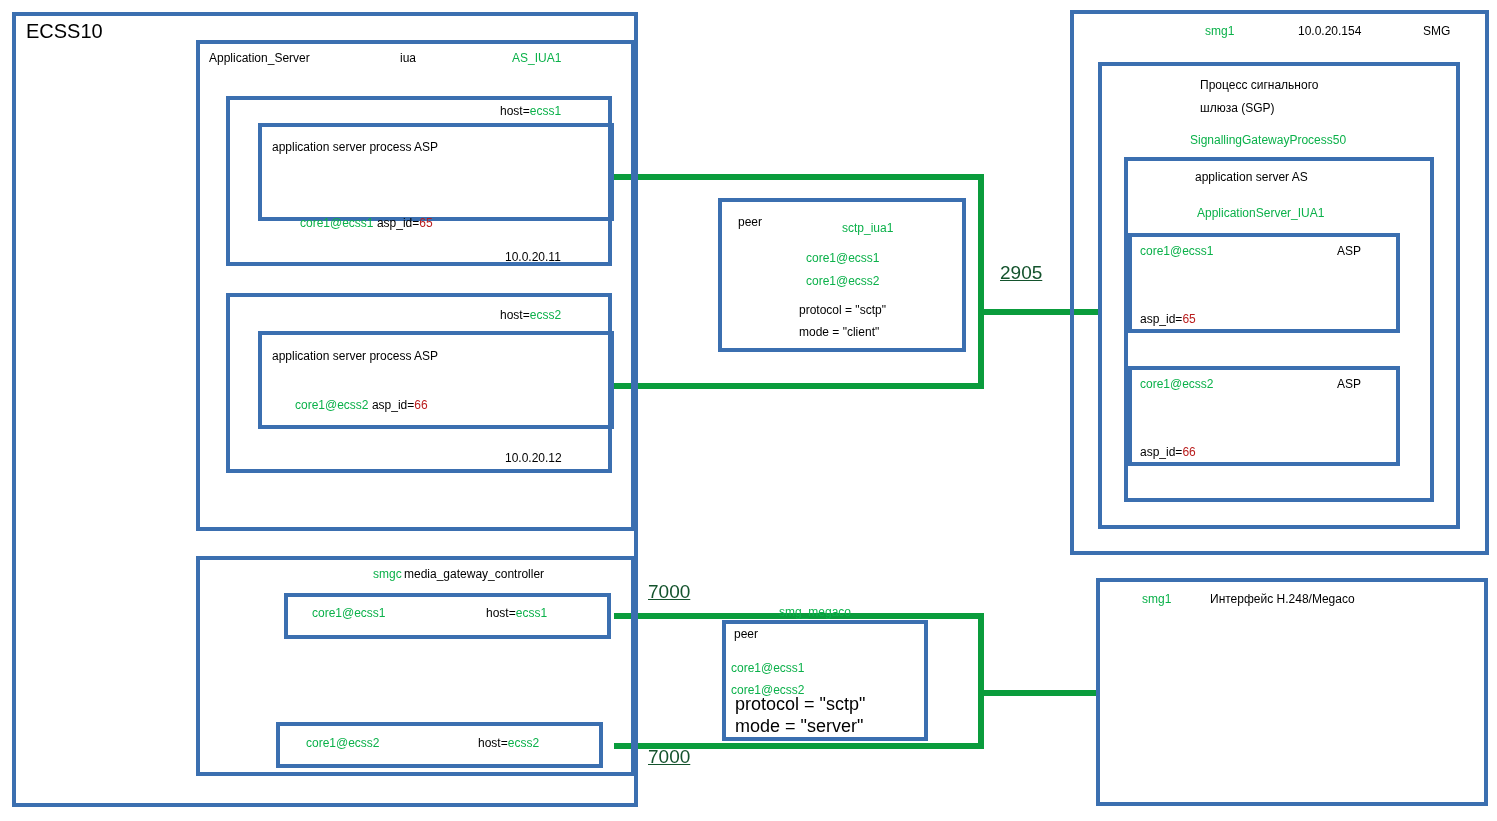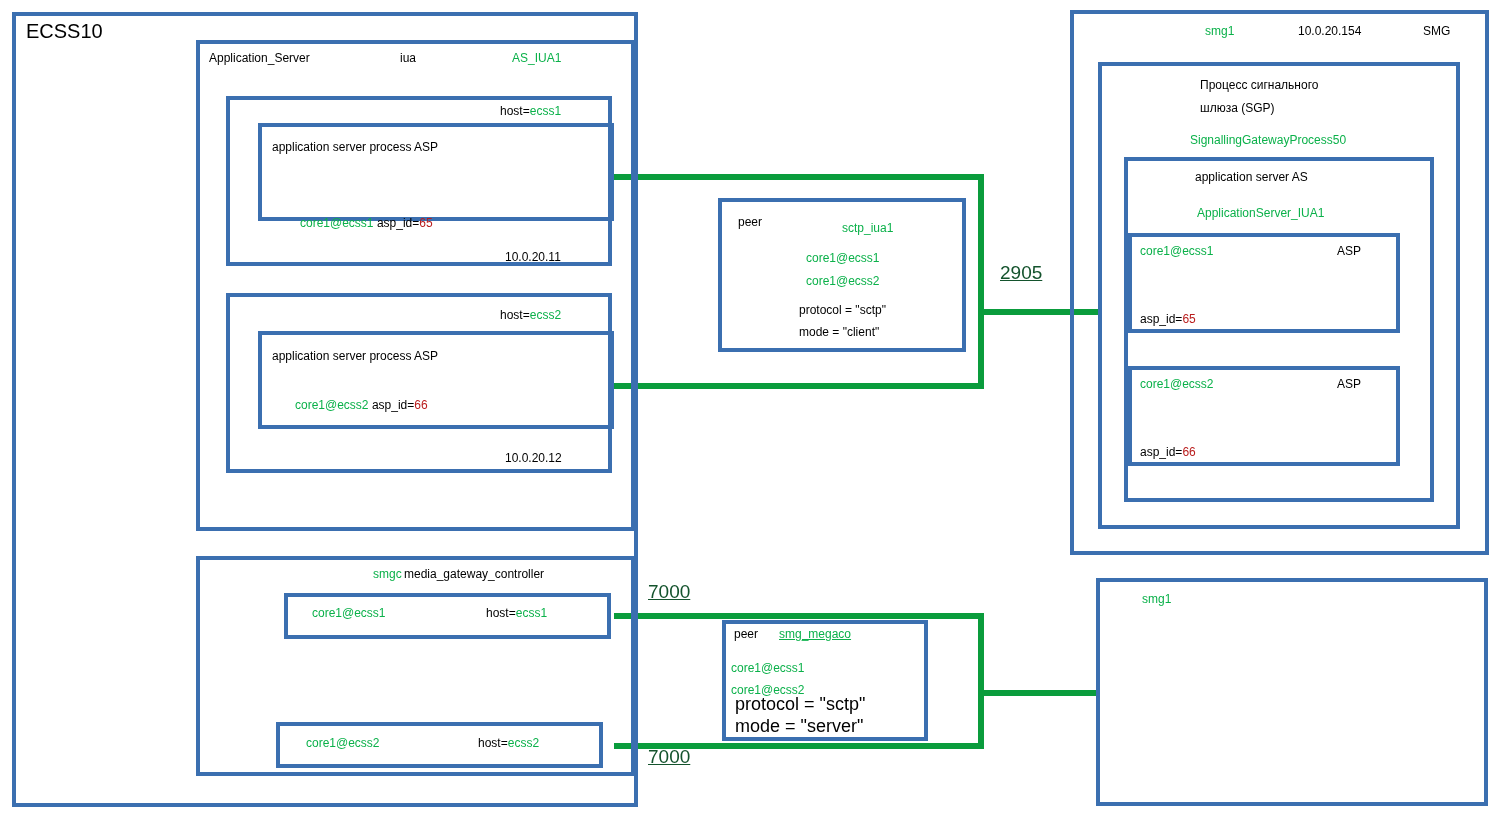--- a/index.html
+++ b/index.html
@@ -114,21 +114,21 @@
   <div class="lbl green" style="left:842px;top:217px;">sctp_iua1</div>
   <div class="lbl green" style="left:806px;top:247px;">core1@ecss1</div>
   <div class="lbl green" style="left:806px;top:270px;">core1@ecss2</div>
   <div class="lbl" style="left:799px;top:299px;">protocol = "sctp"</div>
   <div class="lbl" style="left:799px;top:321px;">mode = "client"</div>
 
   <div class="port" style="left:1000px;top:262px;">2905</div>
 
   <div class="box" style="left:722px;top:620px;width:206px;height:121px;"></div>
   <div class="lbl" style="left:734px;top:623px;">peer</div>
-  <div class="lbl green" style="left:779px;top:623px;text-decoration:underline;">smg_megaco</div>
+  <div class="lbl green" style="left:779px;top:601px;">smg_megaco</div>
   <div class="lbl green" style="left:731px;top:657px;">core1@ecss1</div>
   <div class="lbl green" style="left:731px;top:679px;">core1@ecss2</div>
   <div class="lbl sm" style="left:735px;top:694px;">protocol = "sctp"</div>
   <div class="lbl sm" style="left:735px;top:716px;">mode = "server"</div>
 
   <div class="port" style="left:648px;top:581px;">7000</div>
   <div class="port" style="left:648px;top:746px;">7000</div>
 
   <div class="box" style="left:1070px;top:10px;width:419px;height:545px;"></div>
   <div class="lbl green" style="left:1205px;top:20px;">smg1</div>
@@ -153,14 +153,15 @@
 
   <div class="box" style="left:1128px;top:366px;width:272px;height:100px;"></div>
   <div class="lbl green" style="left:1140px;top:373px;">core1@ecss2</div>
   <div class="lbl" style="left:1337px;top:373px;">ASP</div>
   <div class="lbl" style="left:1140px;top:441px;">
     <span>asp_id=</span><span class="red">66</span>
   </div>
 
   <div class="box" style="left:1096px;top:578px;width:392px;height:228px;"></div>
   <div class="lbl green" style="left:1142px;top:588px;">smg1</div>
+  <div class="lbl" style="left:1210px;top:588px;">Интерфейс H.248/Megaco</div>
 
 </div>
 
 </body></html>

